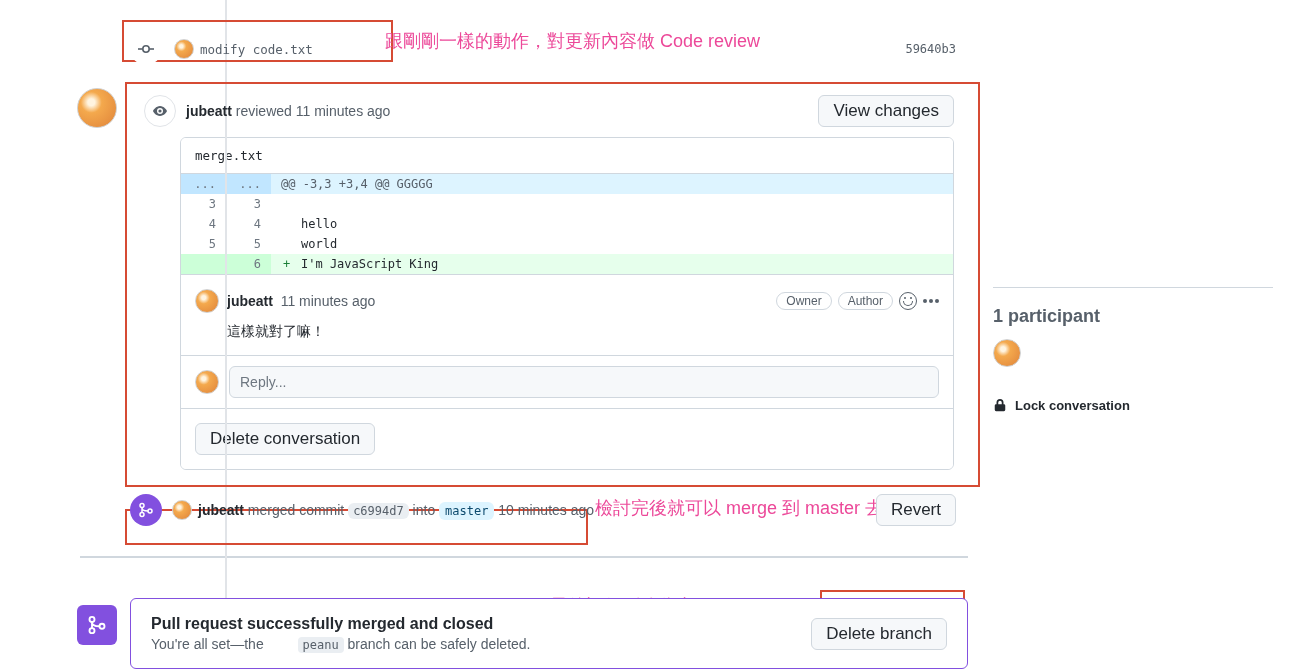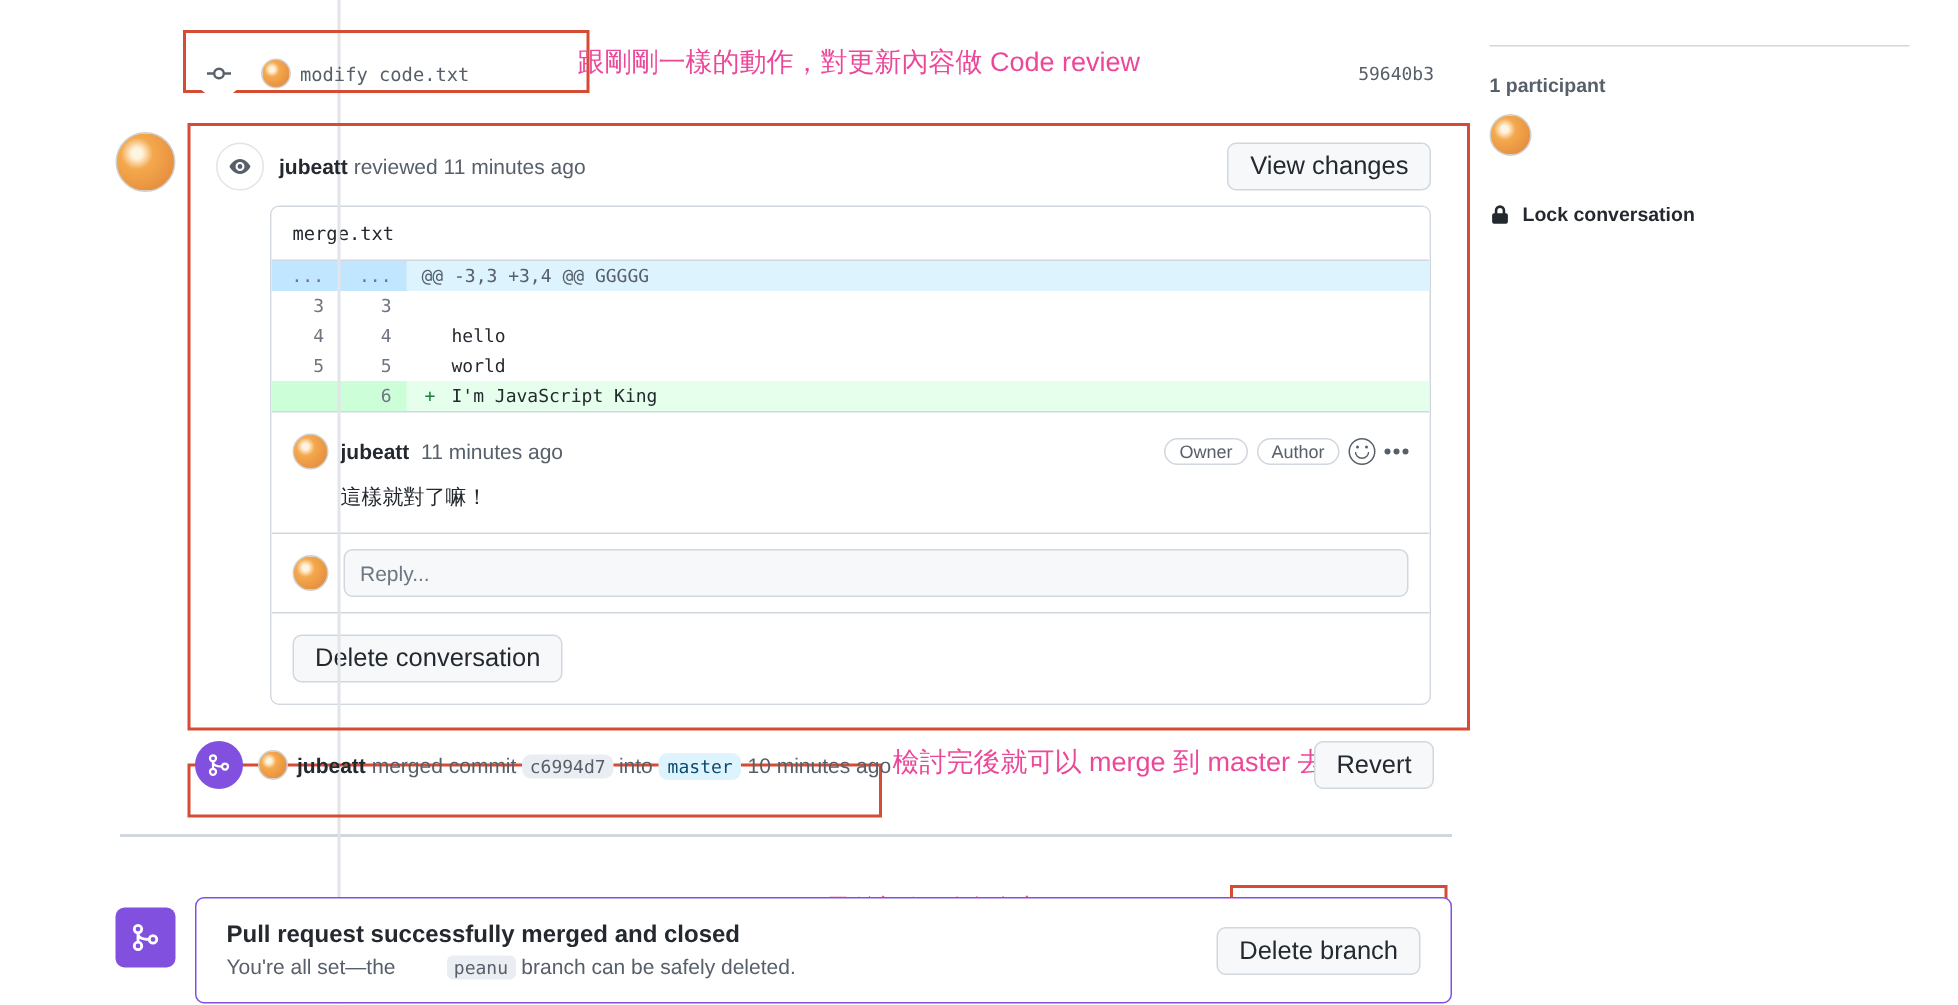--- a/index.html
+++ b/index.html
@@ -6,21 +6,21 @@
   body {
     font-family: -apple-system, BlinkMacSystemFont, "Segoe UI", Helvetica, Arial, sans-serif;
     font-size: 14px;
     color: #24292f;
     background: #fff;
     width: 1305px;
     height: 670px;
     overflow: hidden;
     position: relative;
   }
-  .container { display: flex; padding: 0 0 0 80px; }
+  .container { display: flex; padding: 0 0 0 80px; align-items: center; }
   .main { flex: 0 0 888px; position: relative; }
   .sidebar { flex: 0 0 280px; padding-top: 30px; margin-left: 25px; }
   .timeline-line { position: absolute; left: 145px; top: 0; bottom: 0; width: 2px; background: #e1e4e8; z-index: 0; }
   .commit-row {
     display: flex; align-items: center; position: relative;
     margin-left: 50px; padding: 8px 0; z-index: 1;
   }
   .commit-icon {
     width: 32px; height: 32px; display: flex; align-items: center; justify-content: center;
     background: #fff; border-radius: 50%; margin-right: 8px;
@@ -87,21 +87,21 @@
     position: relative; z-index: 2; background: #fff;
   }
   .closed-badge {
     width: 40px; height: 40px; border-radius: 6px; background: #8250df;
     display: flex; align-items: center; justify-content: center;
     position: absolute; left: -54px; top: 6px;
   }
   .closed-title { font-size: 16px; font-weight: 600; margin-bottom: 3px; }
   .closed-sub { color: #57606a; font-size: 14px; }
   .closed-sub .branch-pill2 { font-family: ui-monospace, Consolas, monospace; font-size: 12px; background: #eaeef2; color: #57606a; padding: 1px 5px; border-radius: 4px; margin-left: 30px; }
-  .sidebar h4 { font-size: 13px; font-weight: 600; color: #57606a; margin-bottom: 12px; }
+  .sidebar h4 { font-size: 18px; font-weight: 600; color: #57606a; margin-bottom: 12px; }
   .sidebar .lock-row { display: flex; align-items: center; gap: 8px; font-size: 13px; font-weight: 600; color: #24292f; margin-top: 28px; cursor: pointer; }
   .sidebar hr { border: 0; border-top: 1px solid #d0d7de; margin: 0 0 18px 0; }
   .kebab { display: flex; gap: 2px; cursor: pointer; }
   .kebab span { width: 4px; height: 4px; background: #57606a; border-radius: 50%; }
   .emoji-btn { width: 18px; height: 18px; border: 1.3px solid #57606a; border-radius: 50%; position: relative; cursor: pointer; }
   .emoji-btn::before { content:''; position:absolute; width:2px; height:2px; background:#57606a; border-radius:50%; top:4px; left:4px; box-shadow: 6px 0 #57606a; }
   .emoji-btn::after { content:''; position:absolute; width:8px; height:4px; border:1.3px solid #57606a; border-top:0; border-radius:0 0 8px 8px; top:8px; left:3px; }
   .bottom-hr { border: 0; border-top: 2px solid #d0d7de; margin: 20px 0 0 0; }
 </style>
 </head>

